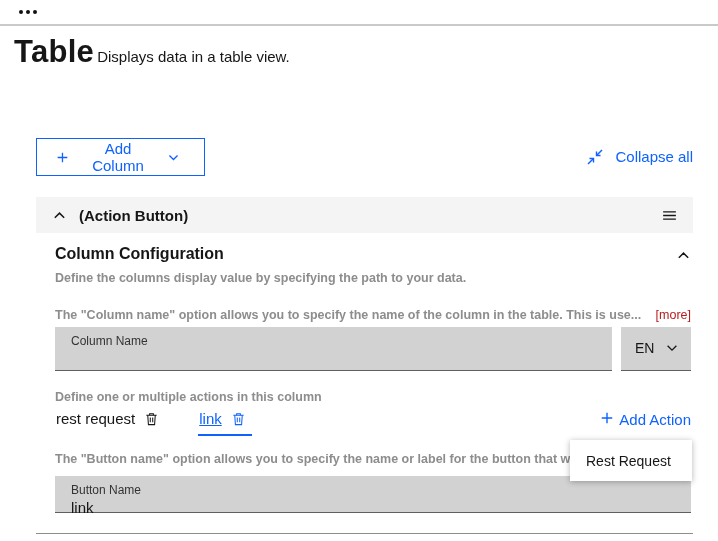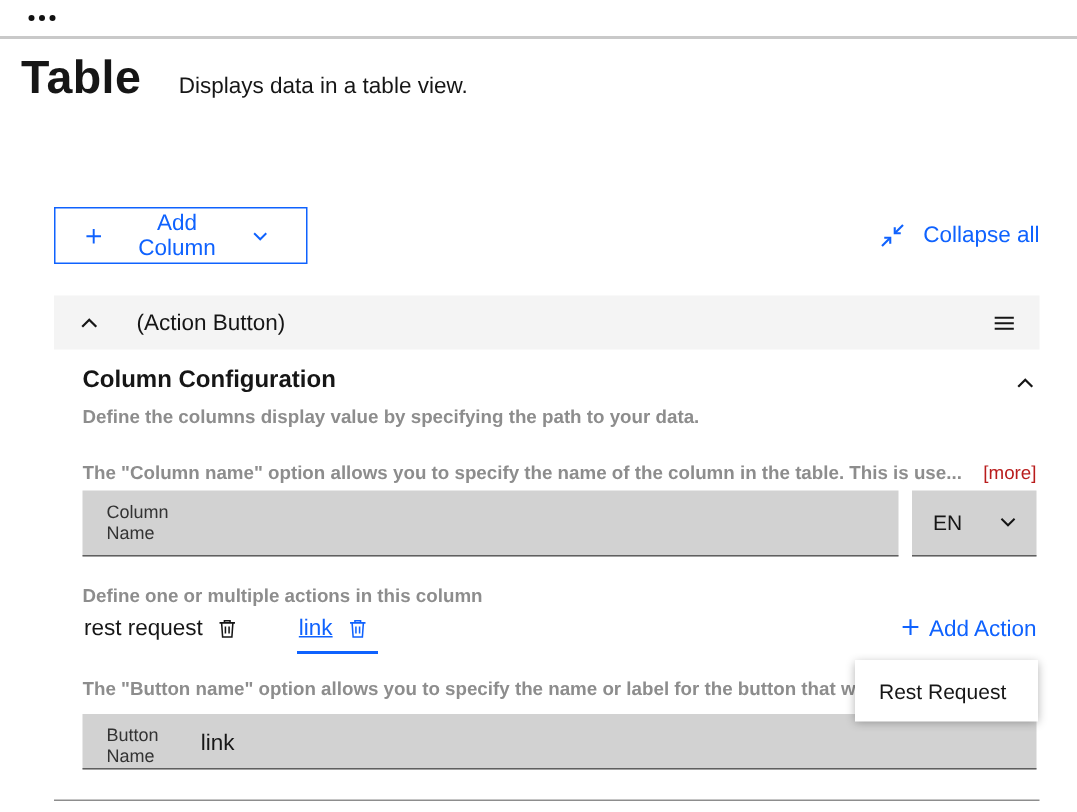--- a/index.html
+++ b/index.html
@@ -6,55 +6,55 @@
   *{margin:0;padding:0;box-sizing:border-box;}
   html{background:#fff;}
   body{width:718px;height:541px;position:relative;background:#fff;color:#161616;
        font-family:"Liberation Sans","DejaVu Sans",sans-serif;overflow:hidden;}
   button{background:none;border:none;font:inherit;color:inherit;cursor:pointer;}
 
   .top-bar{position:absolute;left:0;top:0;width:718px;height:26px;border-bottom:2px solid #c9c9c9;background:#fff;}
   .overflow-btn{position:absolute;left:17px;top:3px;height:18px;display:flex;align-items:center;gap:3px;padding:0 2px;}
   .overflow-btn .dot{width:4px;height:4px;border-radius:50%;background:#111;}
 
-  .page-header{position:absolute;left:14px;top:34px;display:flex;align-items:baseline;gap:25px;}
+  .page-header{position:absolute;left:14px;top:34px;display:flex;align-items:baseline;gap:3px;}
   .page-title{font-size:31px;font-weight:700;letter-spacing:.3px;}
   .page-subtitle{font-size:15px;}
 
   .add-column-btn{position:absolute;left:36px;top:138px;width:169px;height:38px;border:1px solid var(--accent,#0f62fe);
        color:var(--accent,#0f62fe);background:#fff;display:flex;align-items:center;gap:8px;padding:0 24px 0 19px;font-size:15px;}
   .add-column-btn .chev{margin-left:auto;}
 
   .collapse-all{position:absolute;top:148px;right:25px;display:flex;align-items:flex-end;gap:12px;
        color:var(--accent,#0f62fe);font-size:15px;}
 
   .panel-header{position:absolute;left:36px;top:197px;width:657px;height:36px;background:var(--panel-header-bg,#f4f4f4);
        display:flex;align-items:center;padding:0 15px 0 16px;}
-  .panel-title{margin-left:24px;font-size:15px;font-weight:400;}
+  .panel-title{margin-left:12px;font-size:15px;font-weight:700;}
   .icon-btn{display:flex;align-items:center;padding:0;}
   .drag-btn{margin-left:auto;}
 
   .config-title-row{position:absolute;left:55px;top:245px;width:636px;display:flex;align-items:flex-end;justify-content:space-between;}
   .config-title{font-size:16px;font-weight:700;}
 
   .help-text{font-size:12.5px;color:#8d8d8d;font-weight:bold;}
   .config-desc{position:absolute;left:55px;top:271px;}
 
   .help-row{position:absolute;left:55px;top:308px;width:636px;display:flex;align-items:baseline;}
   .help-row .help-text{flex:1;white-space:nowrap;overflow:hidden;margin-right:8px;}
   .more-link{font-size:12.5px;color:#b91c1c;text-decoration:none;cursor:pointer;flex:none;}
 
   .field-row{position:absolute;left:55px;top:327px;width:636px;display:flex;gap:9px;}
   .text-field{background:var(--field-bg,#d2d2d2);border-bottom:1px solid #5f5f5f;padding:7px 16px 6px;
-       display:flex;flex-direction:row;cursor:text;}
+       display:flex;flex-direction:column;cursor:text;}
   .text-field.grow{flex:1;height:44px;}
   .field-label{font-size:12px;color:#333;}
   .field-input{background:transparent;border:none;outline:none;font-family:inherit;font-size:15px;color:#161616;
        width:100%;padding:0;margin-top:2px;}
-  .lang-select{width:83px;height:44px;background:var(--field-bg,#d2d2d2);border-bottom:1px solid #5f5f5f;
+  .lang-select{width:70px;height:44px;background:var(--field-bg,#d2d2d2);border-bottom:1px solid #5f5f5f;
        display:flex;align-items:center;justify-content:space-between;padding:0 12px 2px 14px;font-size:14px;cursor:pointer;}
 
   .actions-help{position:absolute;left:55px;top:390px;}
 
   .actions-row{position:absolute;left:55px;top:406px;width:636px;display:flex;align-items:flex-start;}
   .action-tab{display:flex;align-items:center;gap:9px;padding:4px 6px 7px 1px;font-size:15px;margin-right:33px;cursor:pointer;}
   .action-tab.selected{color:var(--accent,#0f62fe);border-bottom:2px solid var(--accent,#0f62fe);}
   .action-tab.selected .tab-label{text-decoration:underline;}
   .trash-btn{display:flex;align-items:center;padding:0;}
   .add-action{margin-left:auto;display:flex;align-items:flex-start;gap:5px;color:var(--accent,#0f62fe);font-size:15px;padding-top:5px;}

